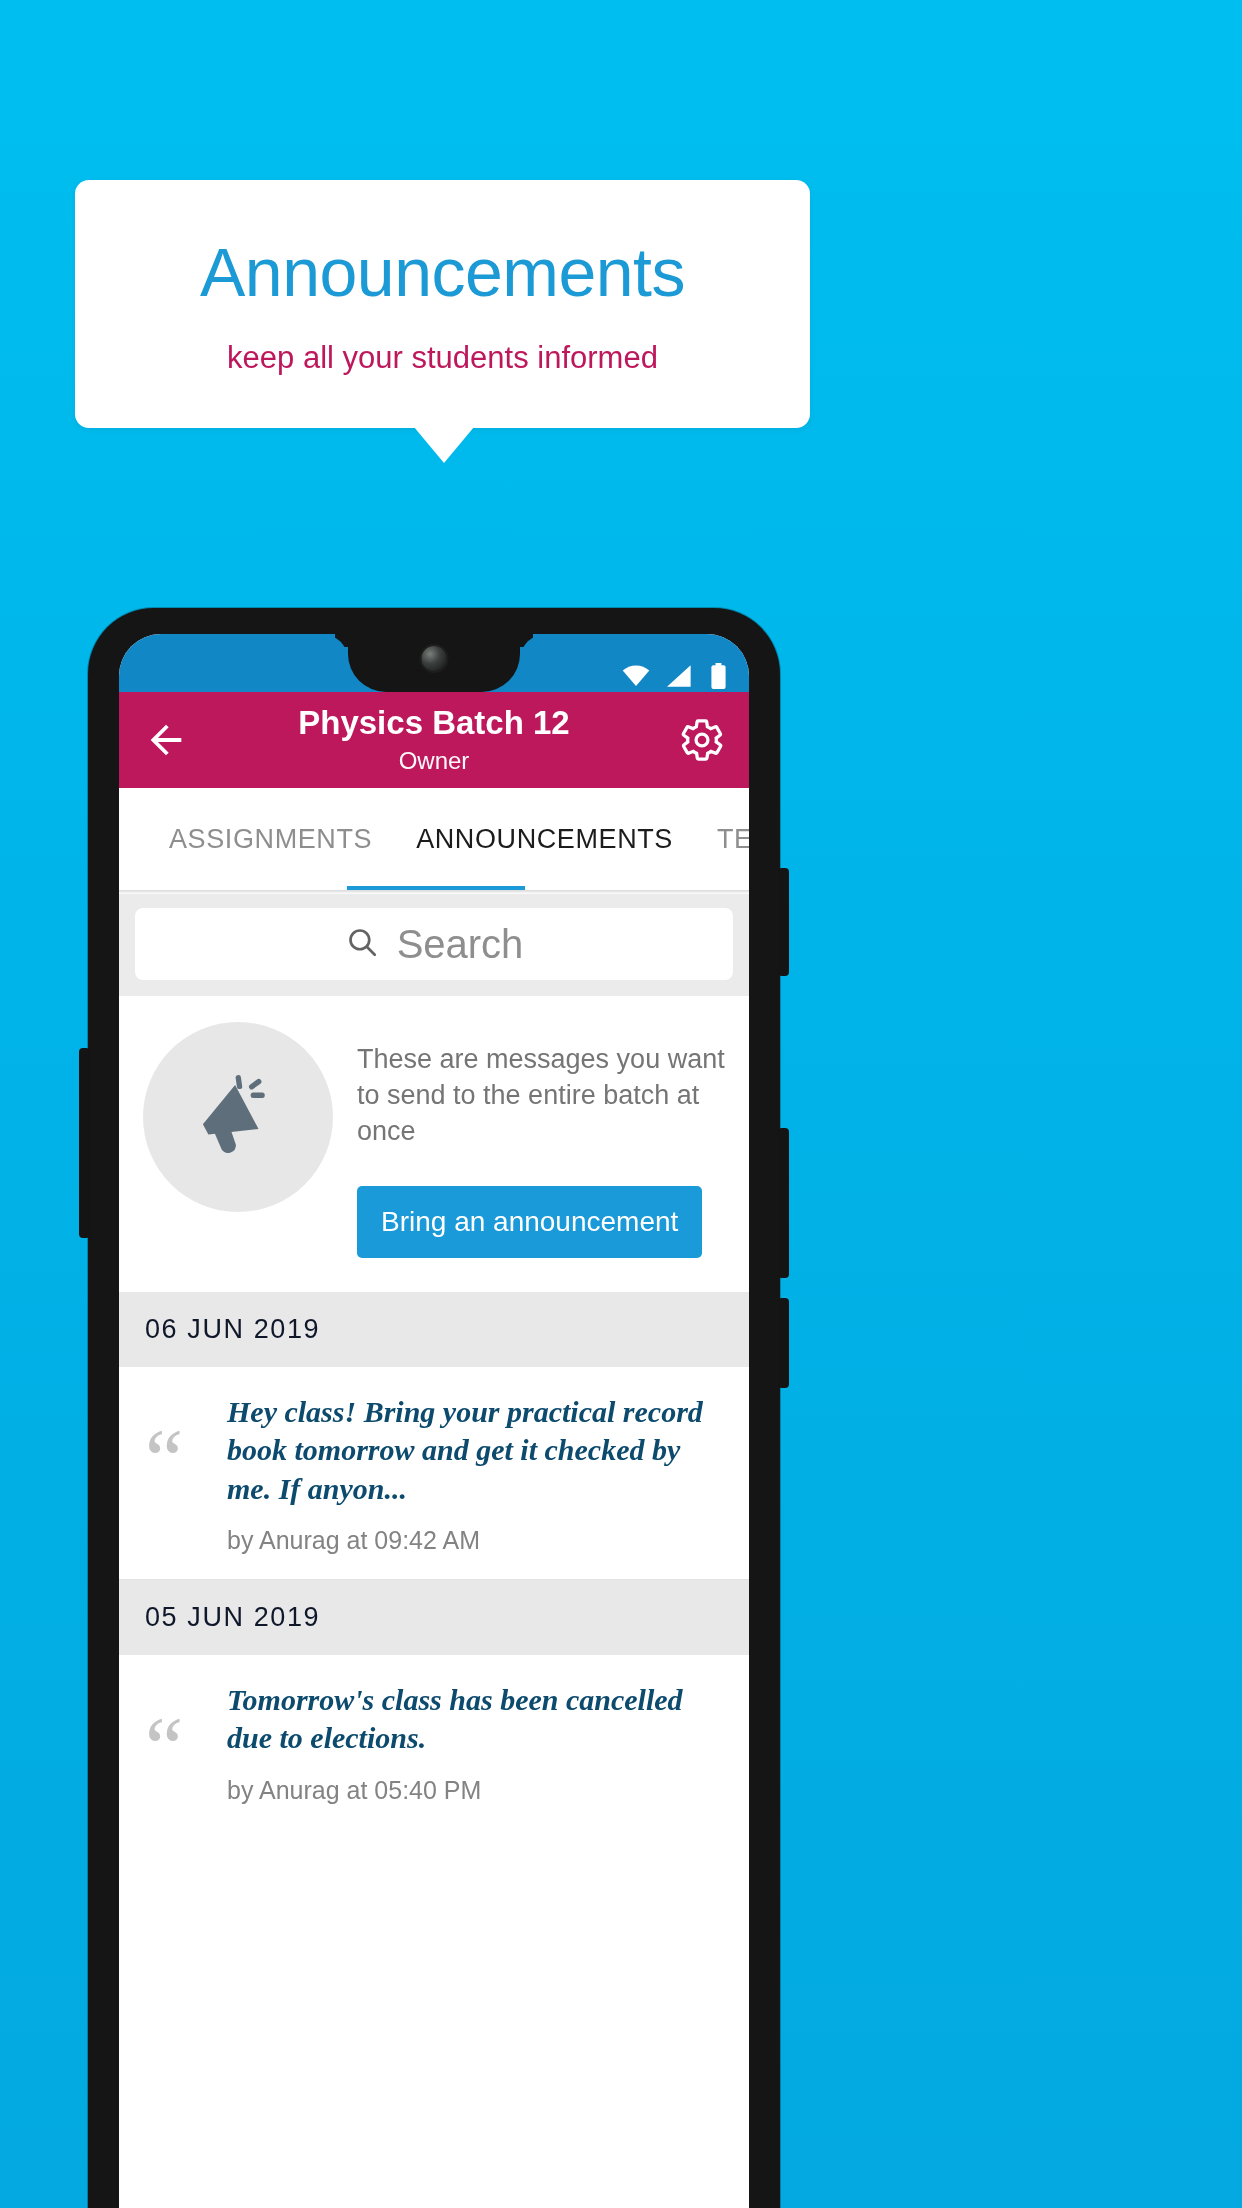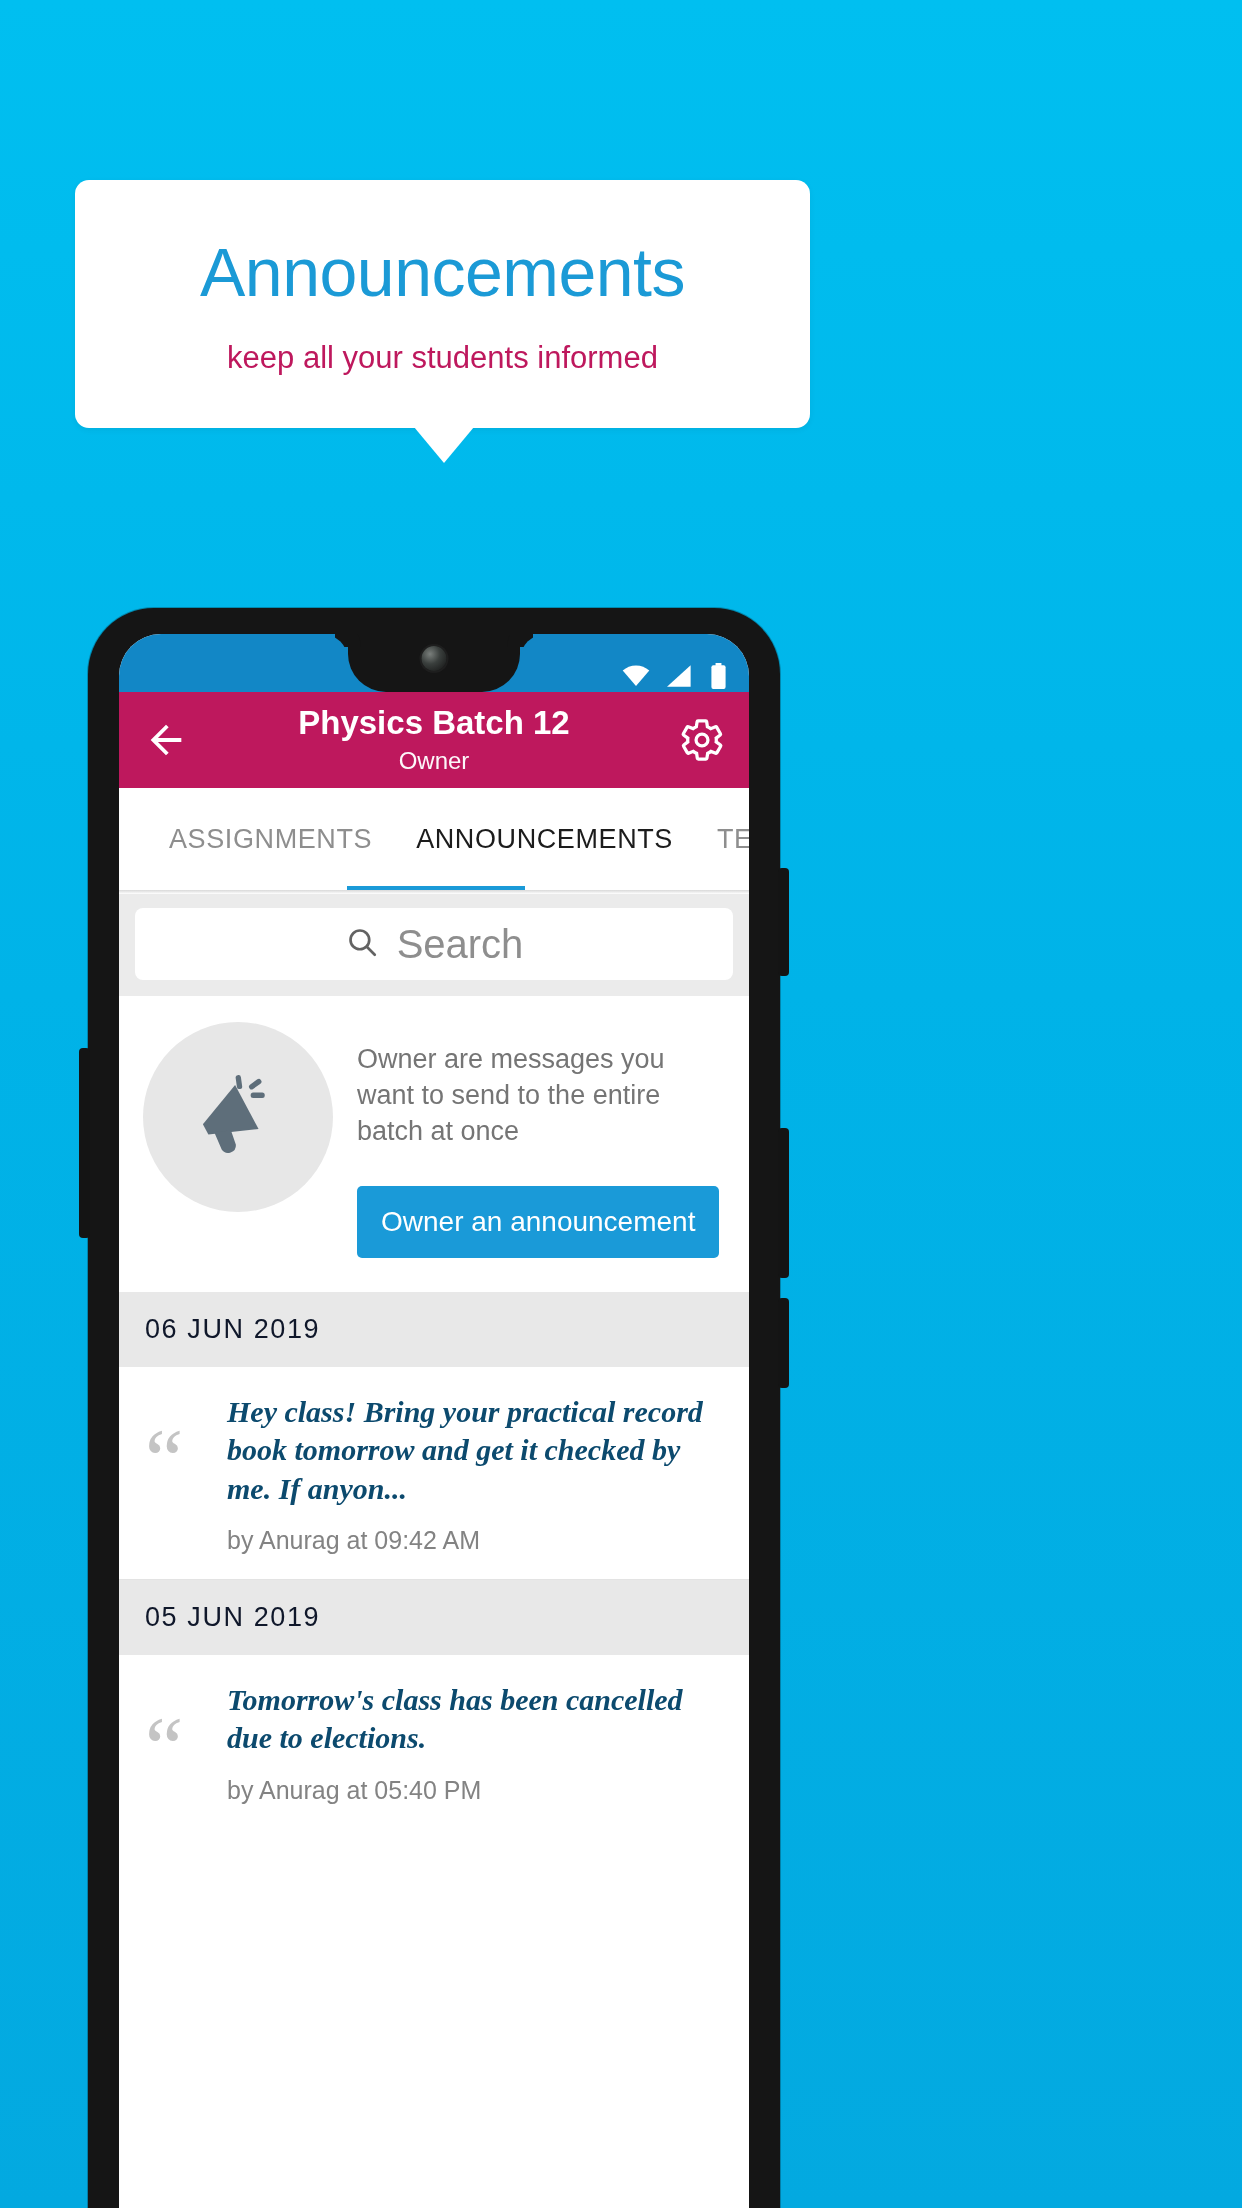--- a/index.html
+++ b/index.html
@@ -233,22 +233,22 @@
           <g fill="#5e6e7a" transform="rotate(-28 32 32)">
             <path d="M10 25.5 L40 13 L40 45 L10 33 Z"></path>
             <path d="M14 33.5 L24 37.5 L22.5 47 a5 5 0 0 1 -9.5 -1.5 Z"></path>
             <rect x="41.5" y="8" width="3.4" height="9" rx="1.6" transform="rotate(20 43 12)"></rect>
             <rect x="47" y="17" width="9" height="3.4" rx="1.6" transform="rotate(-8 51 18)"></rect>
             <rect x="45.5" y="24" width="9" height="3.4" rx="1.6" transform="rotate(28 50 25)"></rect>
           </g>
         </svg>
       </div>
       <div id="promo-right">
-        <div id="promo-text">Owner are messages you want to send to the entire batch at once</div>
-        <button id="make-announcement-button">Owner an announcement</button>
+        <div id="promo-text">These are messages you want to send to the entire batch at once</div>
+        <button id="make-announcement-button">Bring an announcement</button>
       </div>
     </div>
 
     <div class="date-header">06  JUN  2019</div>
     <div class="ann-item">
       <div class="quote-mark">“</div>
       <div class="ann-body">
         <div class="ann-text">Hey class! Bring your practical record book tomorrow and get it checked by me. If anyon...</div>
         <div class="ann-meta">by Anurag at 09:42 AM</div>
       </div>

